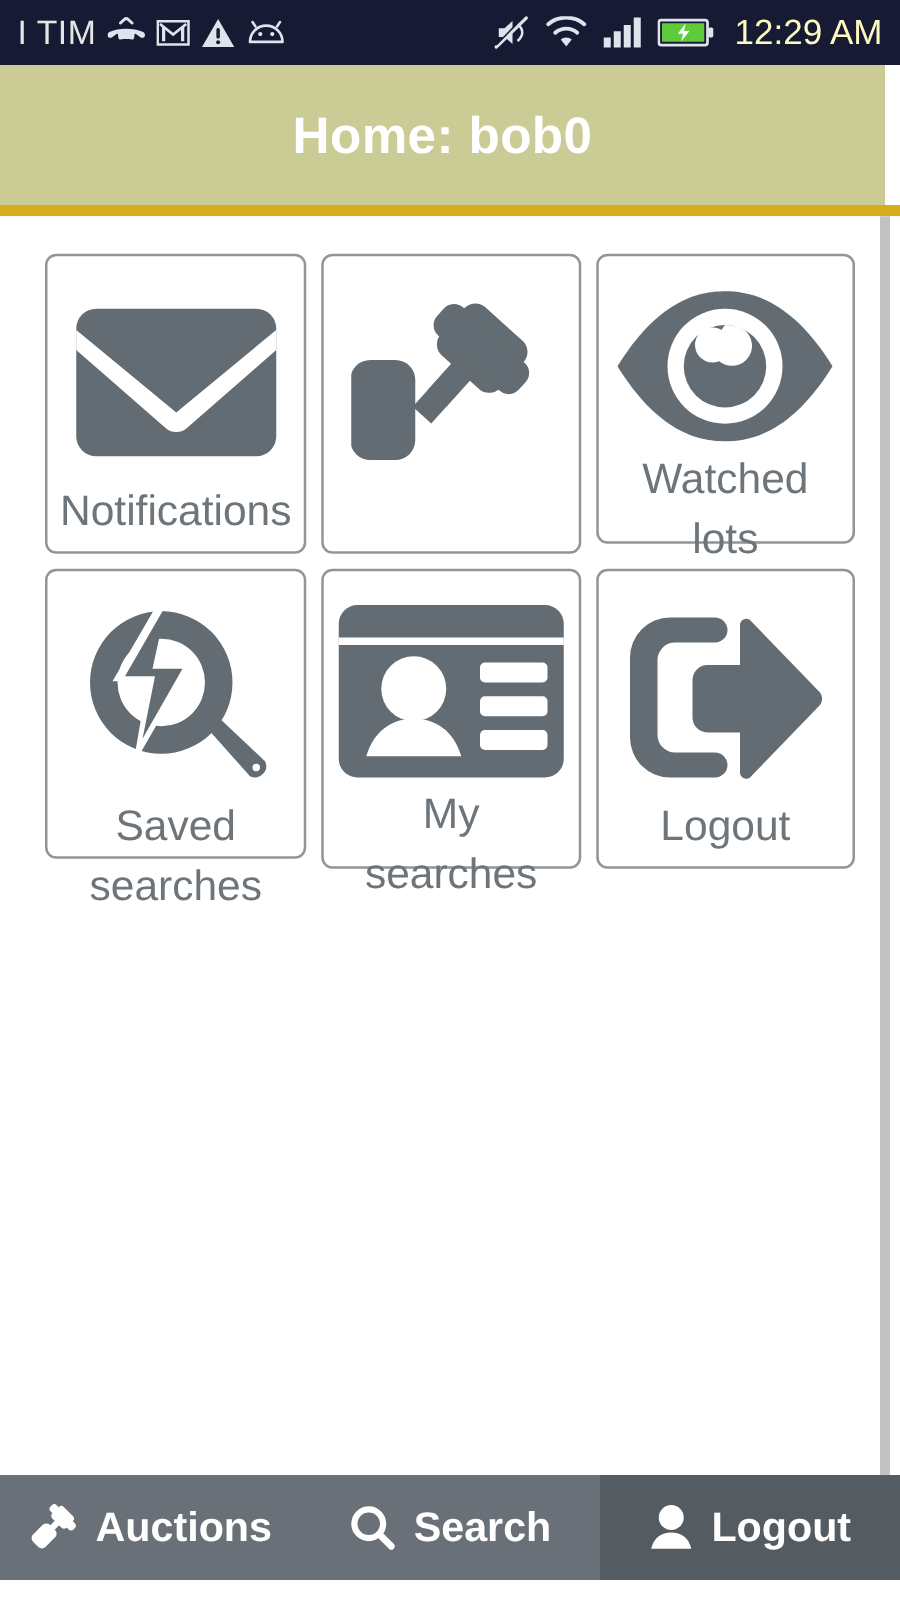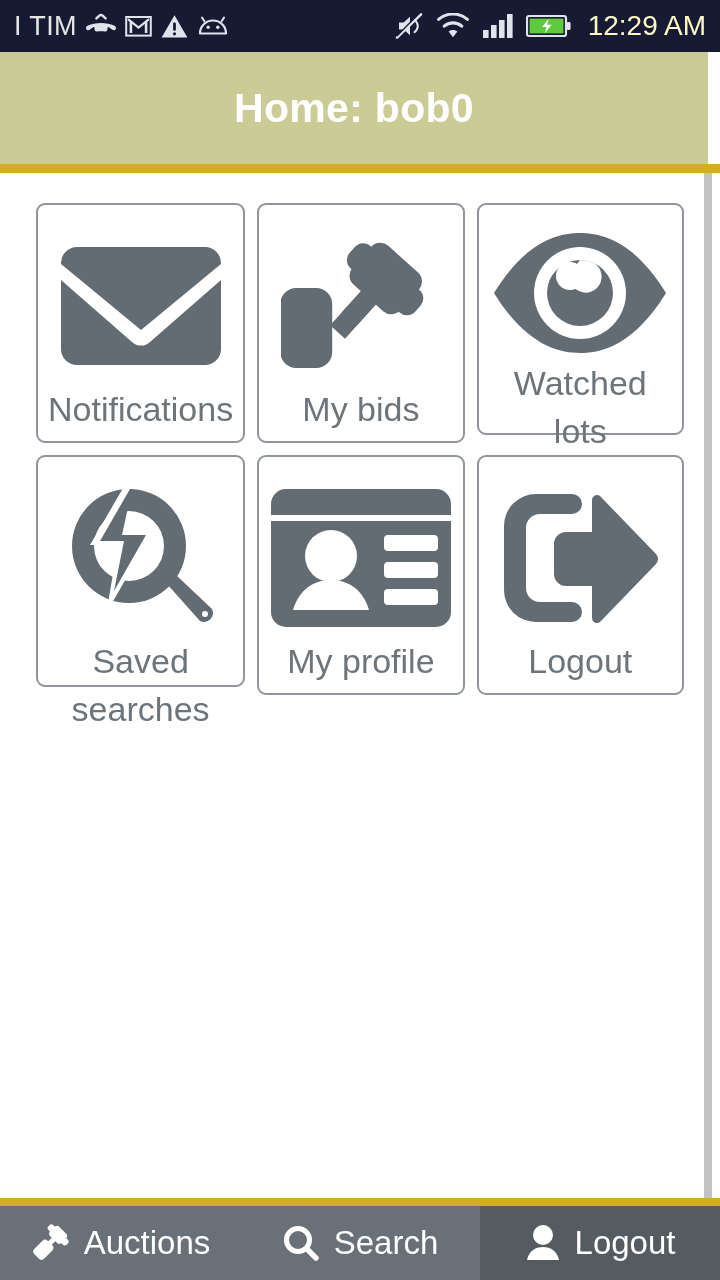--- a/index.html
+++ b/index.html
@@ -85,23 +85,24 @@
     border-radius:0;
   }
 
   
   .nav-rule{
     position:absolute; bottom:73px; left:0;
     width:720px; height:9px;
     background:#d4ae1e;
   }
   .bottomnav{
-    position:absolute; bottom:0; left:0;
-    width:720px; height:74px;
+    position:absolute; bottom:16px; left:0;
+    width:720px; height:84px;
     display:flex;
+    font-weight:bold;
   }
   .nav-item{
     display:flex; align-items:center; justify-content:center;
     gap:14px; cursor:pointer;
     background:#697077;
     color:#ffffff;
   }
   .nav-item.w1{ width:240px; }
   .nav-item.w2{ width:240px; }
   .nav-item.w3{ width:240px; }
@@ -199,21 +200,20 @@
             <rect x="48" y="12" width="64" height="52" rx="12"></rect>
             <rect x="36" y="24" width="88" height="30" rx="11"></rect>
             <rect x="70" y="58" width="20" height="34"></rect>
             <rect x="28" y="88" width="52" height="80" rx="16" transform="rotate(-42 54 128)"></rect>
           </g>
           <g fill="#626c72" transform="rotate(42 80 75)">
             <rect x="70" y="60" width="20" height="50"></rect>
           </g>
         </svg>
       </div>
-      <div class="tile-label">My bids</div>
     </div>
 
     <div class="tile tile-r2">
       <div class="tile-icon">
         <svg width="176" height="124" viewBox="0 0 176 124">
           <path d="M2 62 C34 10 66 2 88 2 C110 2 142 10 174 62 C142 114 110 122 88 122 C66 122 34 114 2 62 Z" fill="#626c72"></path>
           <circle cx="88" cy="62" r="46" fill="#ffffff"></circle>
           <circle cx="88" cy="62" r="33" fill="#626c72"></circle>
           <path d="M88 29 a33 33 0 0 1 14 3 a16 16 0 1 1 -22 22 a33 33 0 0 1 8 -25 Z" fill="#ffffff"></path>
           <circle cx="78" cy="45" r="14" fill="#ffffff"></circle>
@@ -242,21 +242,21 @@
         <svg width="182" height="140" viewBox="0 0 182 140">
           <rect x="1" y="1" width="180" height="138" rx="15" fill="#626c72"></rect>
           <rect x="1" y="27" width="180" height="6" fill="#ffffff"></rect>
           <circle cx="61" cy="68" r="26" fill="#ffffff"></circle>
           <path d="M23 122 c6-20 20-30 38-30 s32 10 38 30 Z" fill="#ffffff"></path>
           <rect x="114" y="47" width="54" height="16" rx="4" fill="#ffffff"></rect>
           <rect x="114" y="74" width="54" height="16" rx="4" fill="#ffffff"></rect>
           <rect x="114" y="101" width="54" height="16" rx="4" fill="#ffffff"></rect>
         </svg>
       </div>
-      <div class="tile-label">My profile</div>
+      <div class="tile-label">My searches</div>
     </div>
 
     <div class="tile tile-r3">
       <div class="tile-icon">
         <svg width="160" height="136" viewBox="0 0 160 136">
           <path d="M72 4 H36 a32 32 0 0 0 -32 32 v64 a32 32 0 0 0 32 32 h36 a10 10 0 0 0 0 -20 H40 a14 14 0 0 1 -14 -14 V38 a14 14 0 0 1 14 -14 h32 a10 10 0 0 0 0 -20 Z" fill="#626c72"></path>
           <path d="M100 6 L156 64 a8 8 0 0 1 0 10 L100 132 a5 5 0 0 1 -8 -4 V96 H66 a12 12 0 0 1 -12 -12 V54 a12 12 0 0 1 12 -12 H92 V10 a5 5 0 0 1 8 -4 Z" fill="#626c72"></path>
         </svg>
       </div>
       <div class="tile-label">Logout</div>

